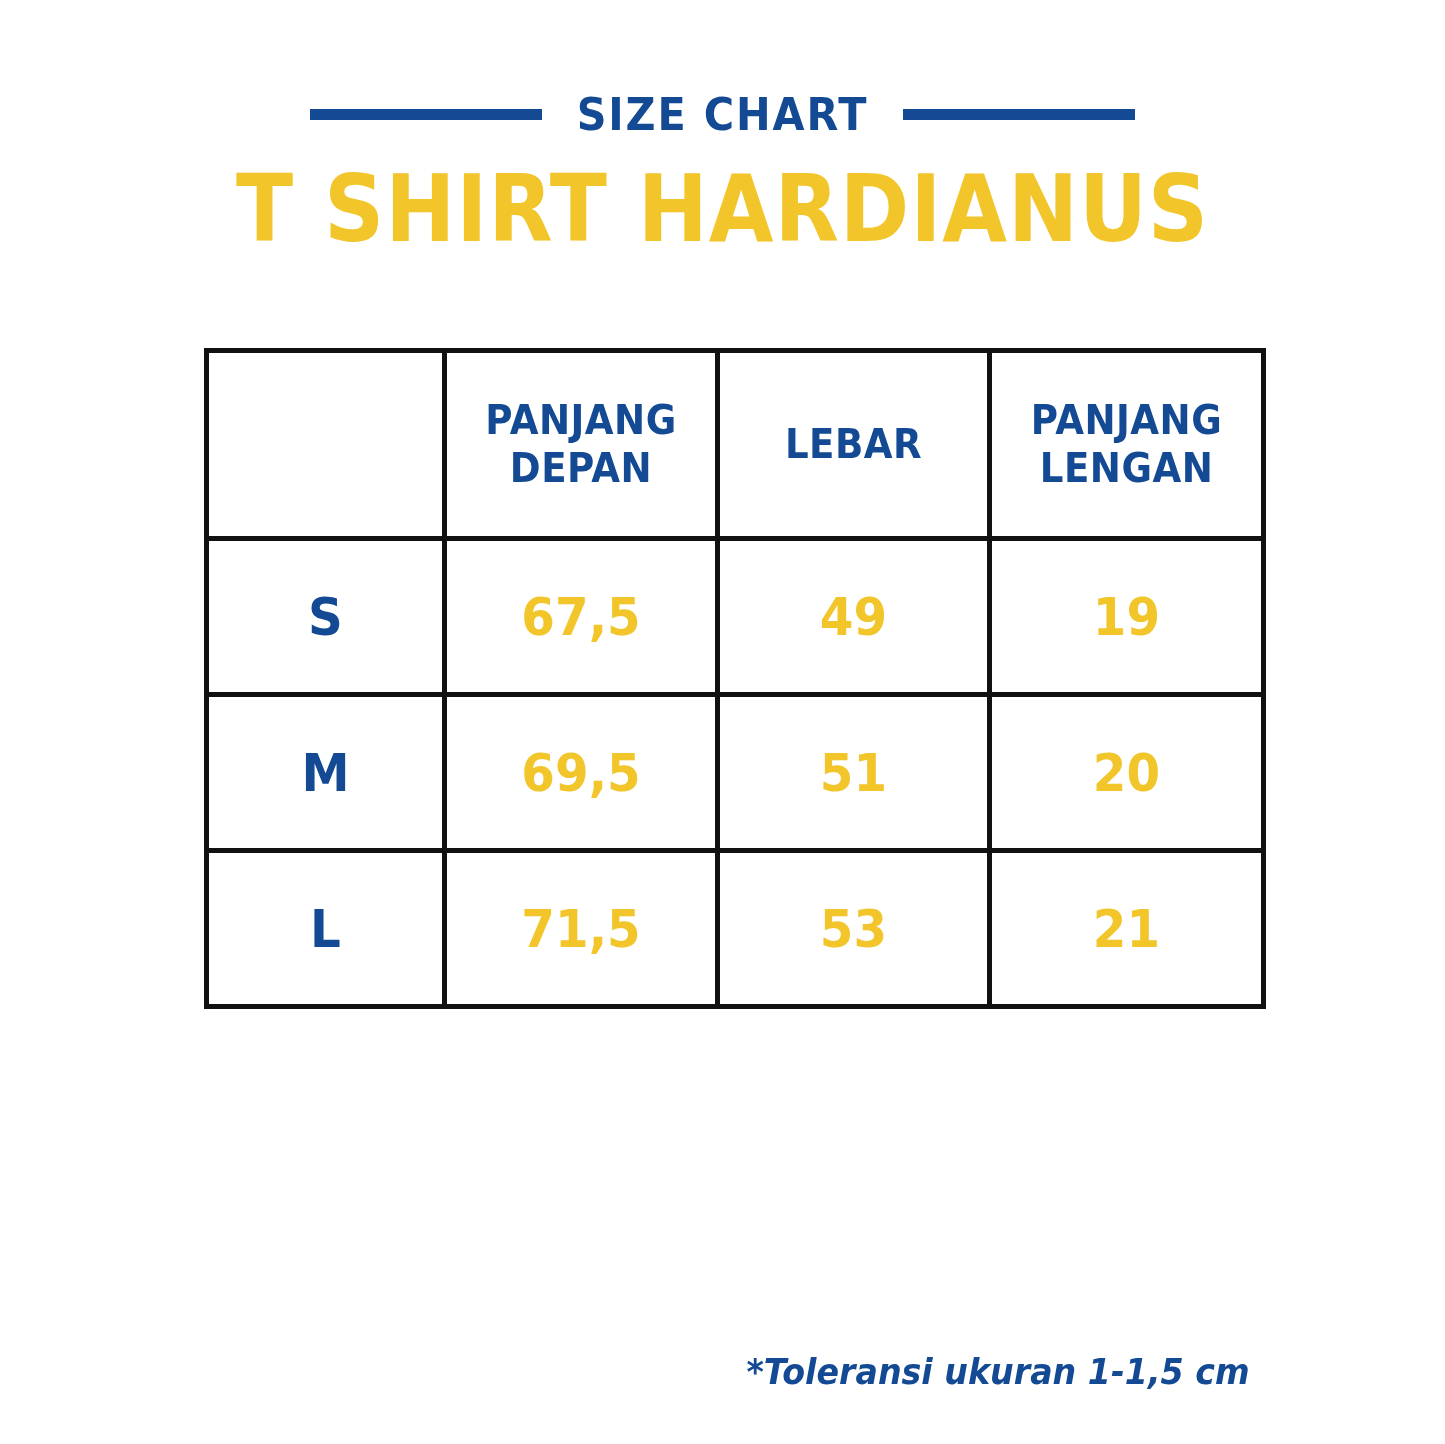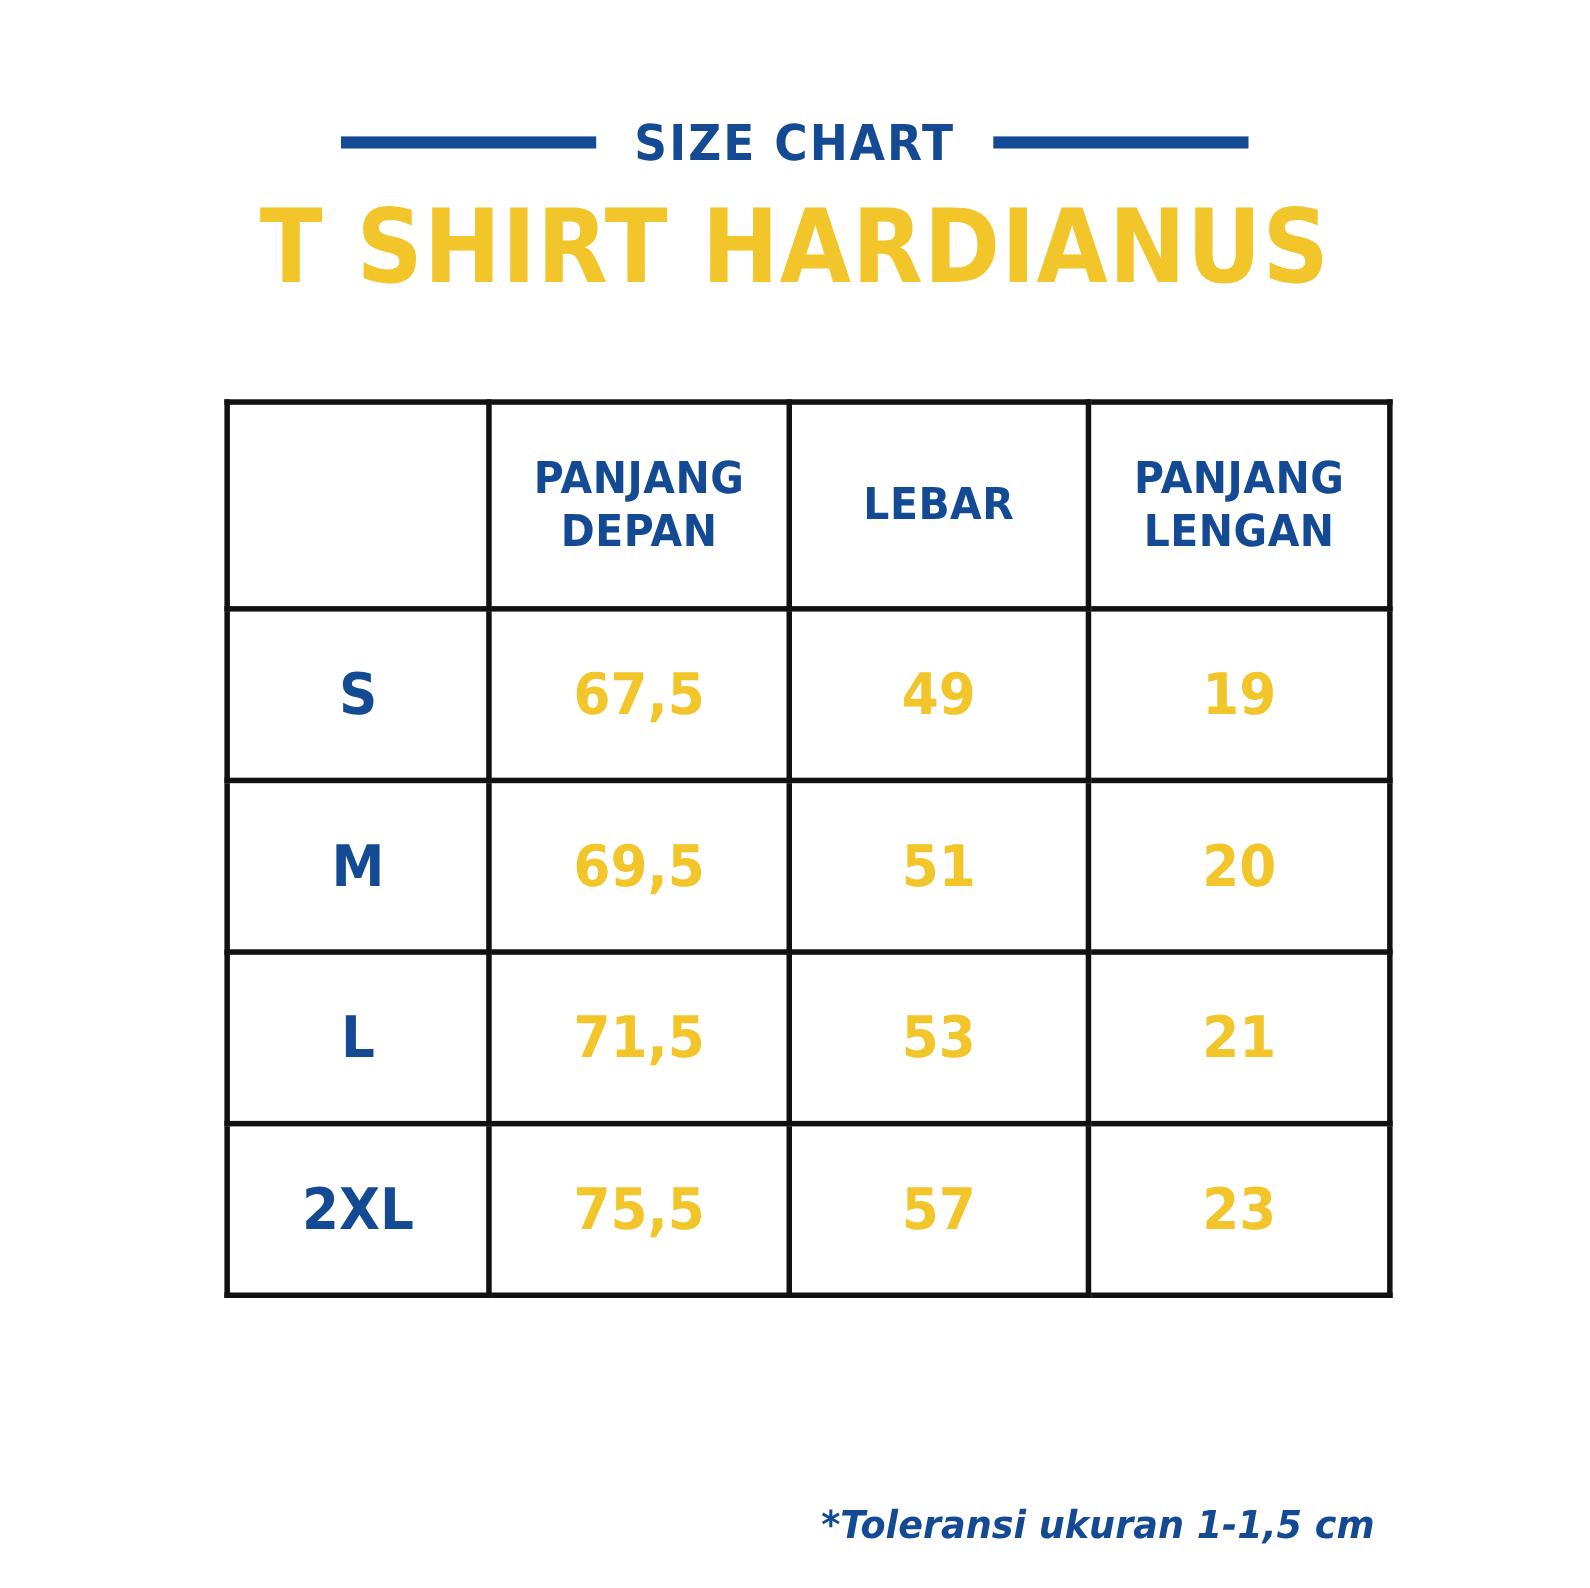--- a/index.html
+++ b/index.html
@@ -13,21 +13,20 @@
     font-family: "DejaVu Sans", sans-serif;
     position: relative;
     overflow: hidden;
   }
 
   .page {
     width: 1445px;
     height: 1268px;
     position: relative;
     box-sizing: border-box;
-    margin-top: 15px;
   }
 
   
   .header {
     padding-top: 92px;
     text-align: center;
   }
   .eyebrow-row {
     display: flex;
     align-items: center;
@@ -205,33 +204,19 @@
           <td>
               <span class="val-cell">71,5</span>
             </td>
           <td>
               <span class="val-cell">53</span>
             </td>
           <td>
               <span class="val-cell">21</span>
             </td>
         </tr>
-        <tr>
-          <td>
-              <span class="size-cell">2XL</span>
-            </td>
-          <td>
-              <span class="val-cell">75,5</span>
-            </td>
-          <td>
-              <span class="val-cell">57</span>
-            </td>
-          <td>
-              <span class="val-cell">23</span>
-            </td>
-        </tr>
       </tbody>
     </table>
   </div>
 
   <div class="footnote">*Toleransi ukuran 1-1,5 cm</div>
 
 </div>
 
 </body></html>

